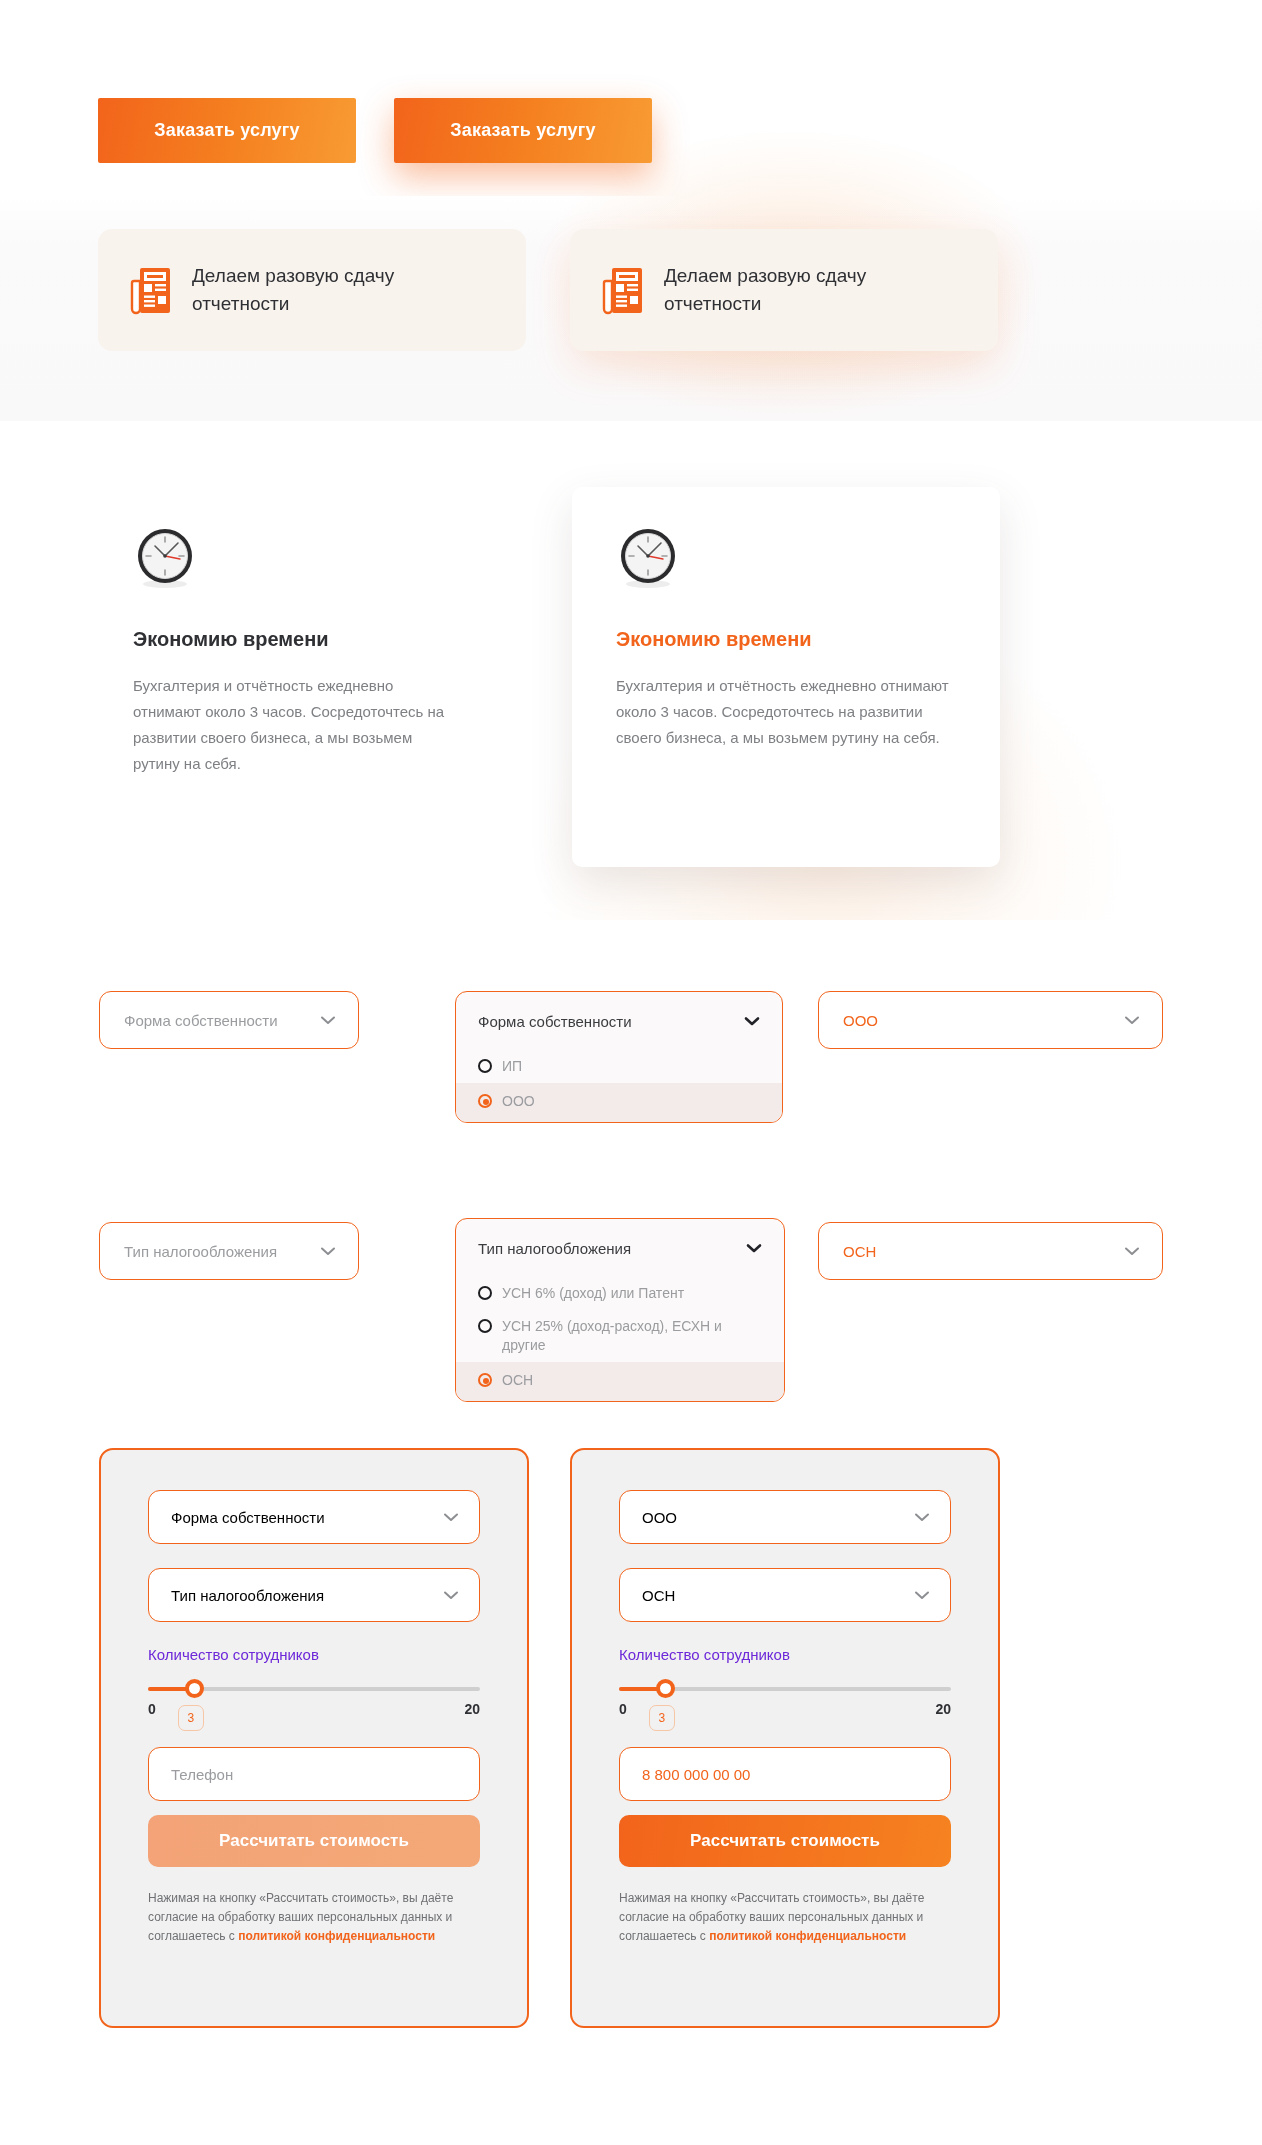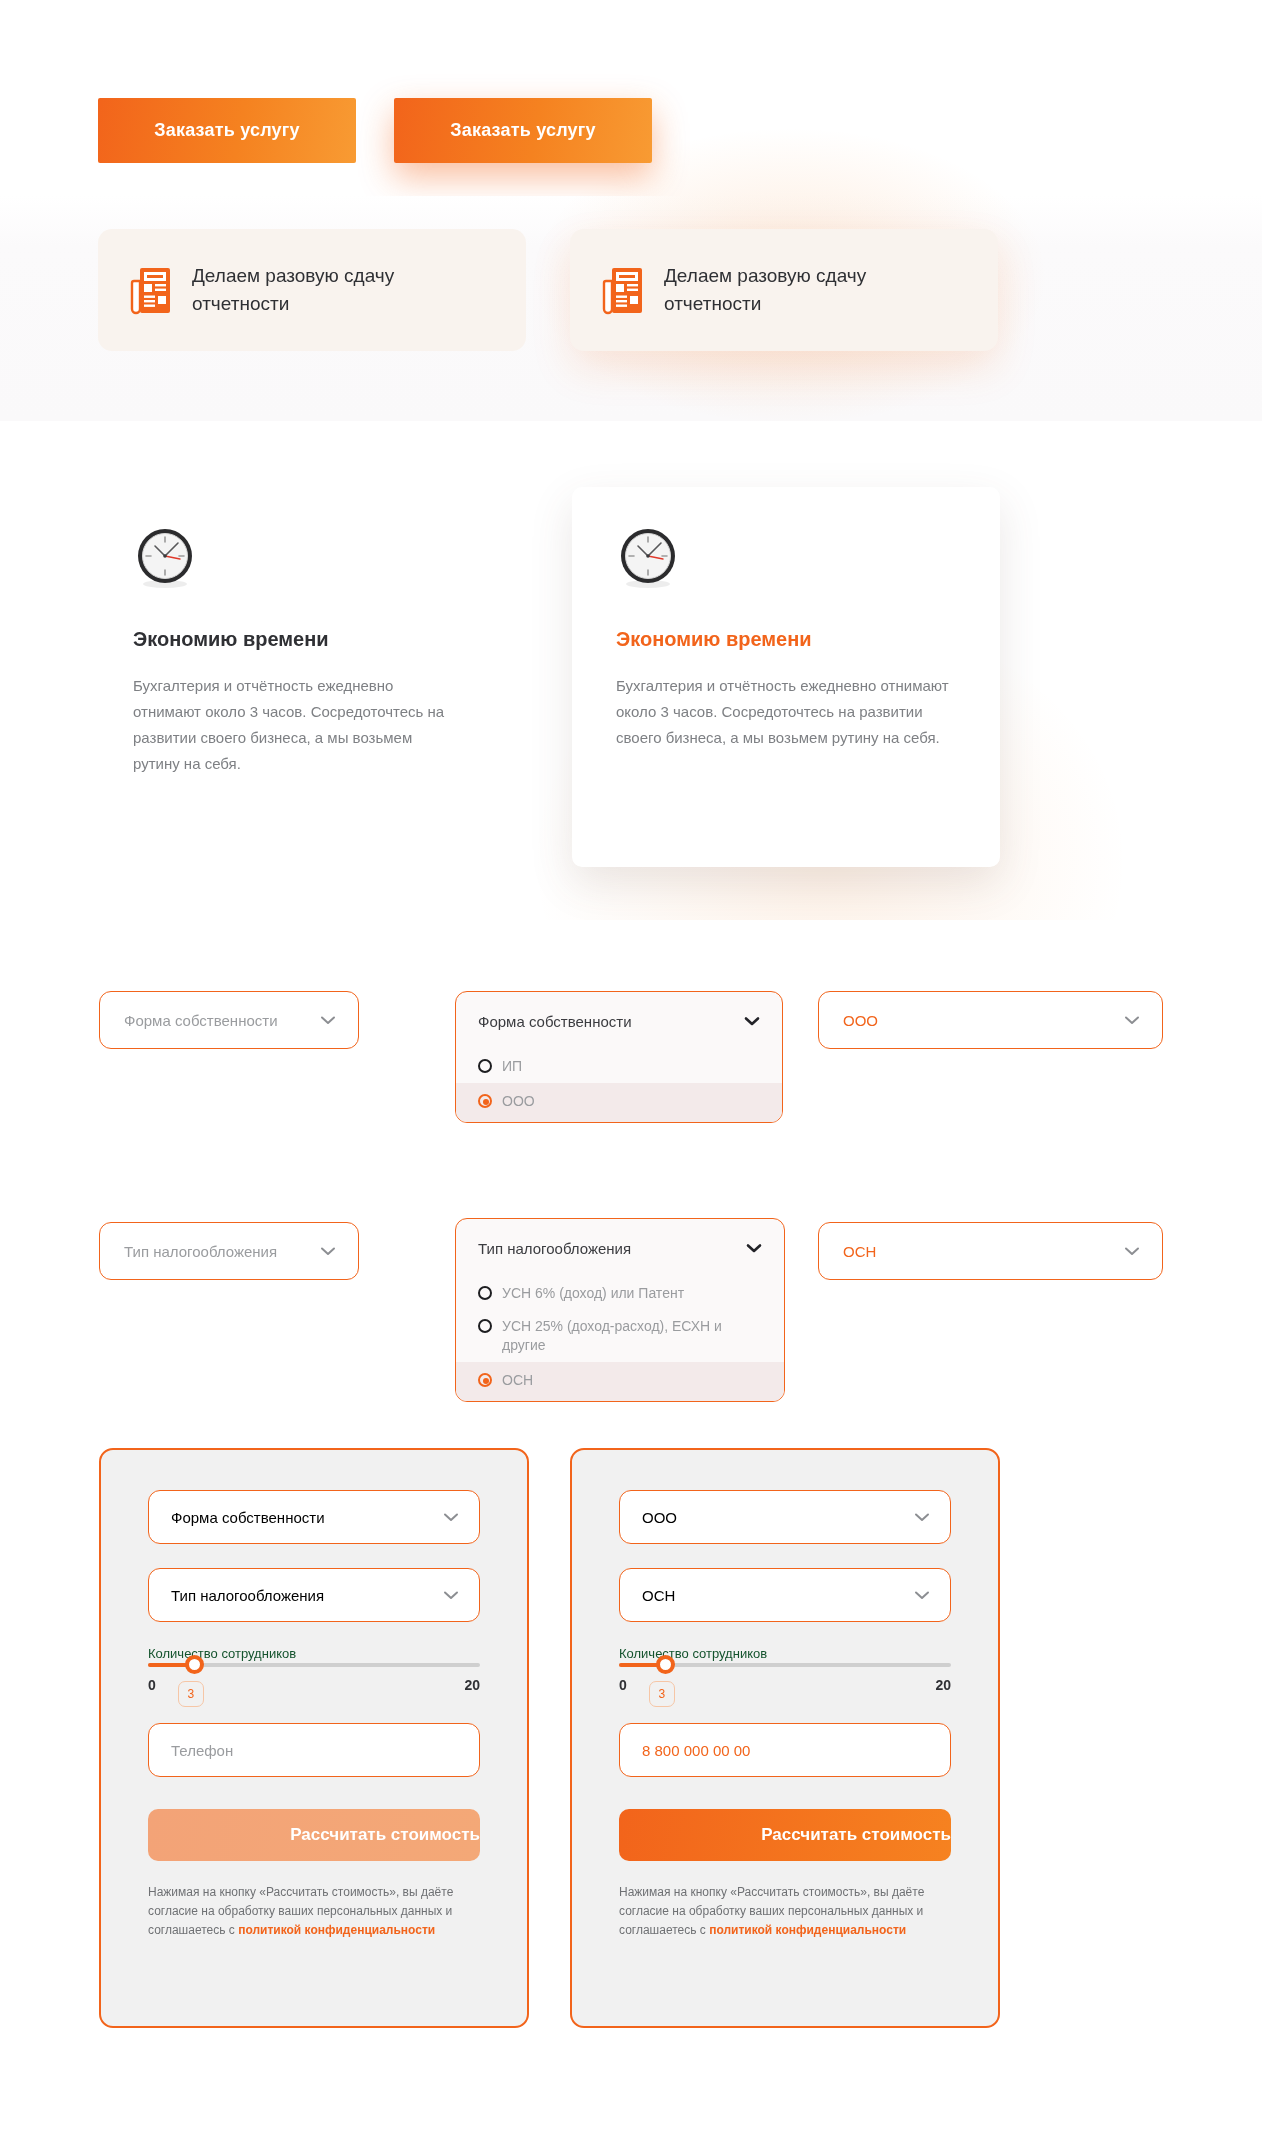--- a/index.html
+++ b/index.html
@@ -138,21 +138,21 @@
   .peek {
     position:absolute; left: 88px; top: 1558px; width: 26px; height: 84px;
     border: 1.6px solid #F2641B; border-radius: 12px; background: #f1f1f1;
     z-index: 0;
   }
   .fsel {
     width: 100%; height: 54px; border: 1.4px solid #F2641B; border-radius: 12px;
     background:#fff; display:flex; align-items:center; justify-content: space-between;
     padding: 0 20px 0 22px; font-size: 15px; cursor:pointer; margin-bottom: 24px;
   }
-  .slider-label { font-size: 13px; color: #14532d; margin-top: 6px; }
+  .slider-label { font-size: 15px; color: #6d28d9; margin-top: 6px; margin-bottom: 22px; }
   .slider-wrap { position: relative; height: 8px; margin-bottom: 8px; }
   .track { position:absolute; left:0; top: 2px; width:100%; height: 4px; border-radius:3px; background:#cfcfcf; }
   .track-fill { position:absolute; left:0; top: 2px; width: 14%; height: 4px; border-radius:3px; background:#F2641B; }
   .knob {
     position:absolute; left: 11%; top: -6px; width: 19px; height: 19px; border-radius: 50%;
     background:#fff; border: 4px solid #F2641B; cursor: grab;
   }
   .scale { display:flex; justify-content: space-between; font-size: 14px; font-weight: bold; color:#2f3034; position: relative; }
   .cur-val {
     position:absolute; left: 9%; top: 4px; width: 26px; height: 26px; border-radius: 7px;
@@ -160,24 +160,23 @@
     display:flex; align-items:center; justify-content:center;
   }
   .phone {
     width:100%; height: 54px; border: 1.4px solid #F2641B; border-radius: 12px;
     background:#fff; padding: 13px 22px; font-size: 15px; margin-top: 30px;
     font-family: "Liberation Sans", sans-serif; outline: none;
   }
   .phone::placeholder { color:#9a9c9f; }
   .phone.filled { color:#F2641B; }
   .calc-btn {
-    width:100%; height: 52px; border:none; border-radius: 10px; margin-top: 32px;
+    width:100%; height: 52px; border:none; border-radius: 10px; margin-top: 14px;
     color:#fff; font-size: 17px; font-weight: bold; cursor:pointer;
     font-family: "Liberation Sans", sans-serif;
-    text-align: right;
   }
   .calc-btn.disabled { background: linear-gradient(100deg,#f3a377 0%, #f4a877 100%); }
   .calc-btn.active { background: linear-gradient(100deg,#F2641B 0%, #F68220 100%); }
   .consent { margin-top: 22px; font-size: 12px; line-height: 19px; color:#6f7174; }
   .consent a { color:#F2641B; font-weight: bold; text-decoration:none; }
 </style>
 </head>
 <body>
 
 <div class="page">

